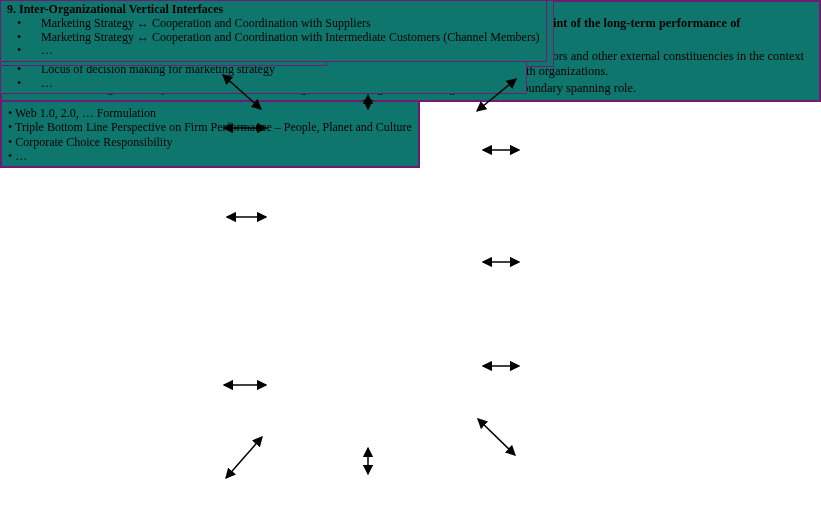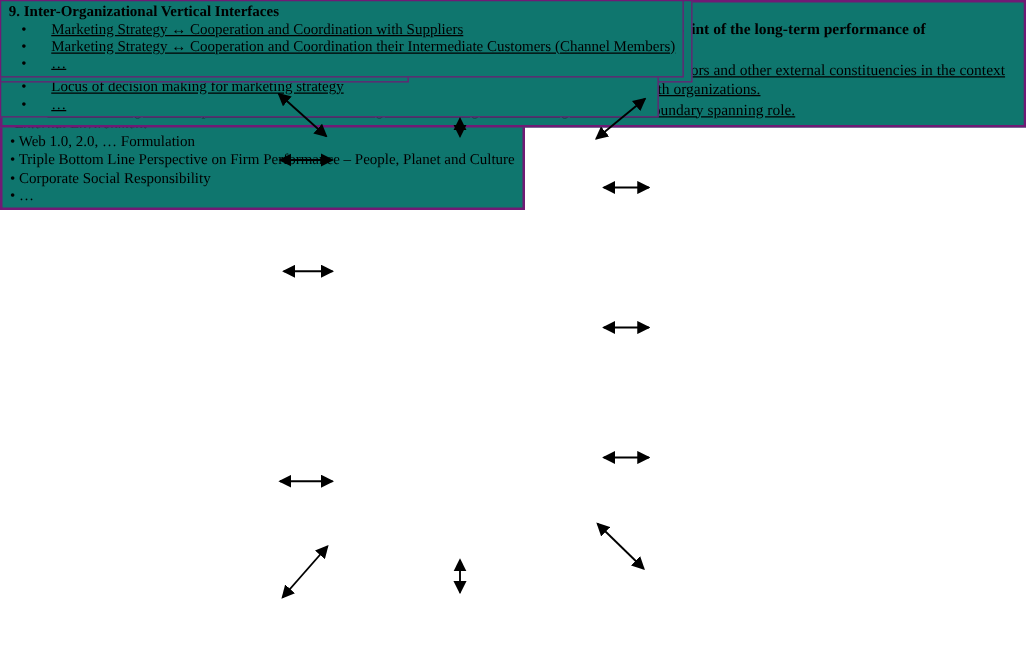--- a/index.html
+++ b/index.html
@@ -8,21 +8,21 @@
     font-family:"Liberation Serif","DejaVu Serif",serif;
     color:#000; overflow:hidden;
   }
   .box {
     position:absolute; box-sizing:border-box; background:#0f766e;
     border:1px solid #701a75; padding:3px 6px; font-size:12px; line-height:1.2;
   }
   .thick { border-width:2px; }
   .title { font-weight:bold; }
   .it { font-style:italic; }
-  ul { margin:0; padding:0; list-style:none;text-decoration:underline; }
+  ul { margin:0; padding:0; list-style:none; }
   li { position:relative; }
   .ul-wide li { padding-left:38px; }
   .ul-wide li::before { content:"•"; position:absolute; left:12px; }
   .ul-narrow li { padding-left:20px; }
   .ul-narrow li::before { content:"•"; position:absolute; left:4px; }
   .ul-mid li { padding-left:30px; }
   .ul-mid li::before { content:"•"; position:absolute; left:8px; }
   .ul-right li { padding-left:34px; }
   .ul-right li::before { content:"•"; position:absolute; left:10px; }
   .plain-item::before { content:"• "; }
@@ -71,21 +71,21 @@
   <div class="box b5 thick">
     <div class="title">5. Marketing Strategy Environment</div>
     <div class="it">Internal Organizational Environment</div>
     <div class="plain-item">Market Orientation</div>
     <div class="plain-item">Organizational Culture and Climate</div>
     <div class="plain-item">Organizational Learning</div>
     <div class="plain-item">Market and Marketing Knowledge Management</div>
     <div class="it ext-indent">External Environment</div>
     <div class="plain-item">Web 1.0, 2.0, … Formulation</div>
     <div class="plain-item">Triple Bottom Line Perspective on Firm Performance – People, Planet and Culture</div>
-    <div class="plain-item">Corporate Social Responsibility</div>
+    <div class="plain-item">Corporate Choice Responsibility</div>
     <div class="plain-item">…</div>
   </div>
 
   <div class="box b6">
     <div class="title"><span>6. Marketing Strategy Process</span><sup>5</sup></div>
     <div>Strategy Formulation Process →</div>
     <div>Strategy Content →</div>
     <div>Strategy Implementation</div>
   </div>
 
@@ -157,21 +157,21 @@
       <li>Strategic Marketing Alliances</li>
       <li>Multi-point (multi-market and multi-product) competition</li>
       <li>…</li>
     </ul>
   </div>
 
   <div class="box b9">
     <div class="title">9. Inter-Organizational Vertical Interfaces</div>
     <ul class="ul-right">
       <li>Marketing Strategy ↔ Cooperation and Coordination with Suppliers</li>
-      <li>Marketing Strategy ↔ Cooperation and Coordination their Intermediate Customers (Channel Members)</li>
+      <li>Marketing Strategy ↔ Cooperation and Coordination with Intermediate Customers (Channel Members)</li>
       <li>…</li>
     </ul>
   </div>
 
   <svg class="connectors" width="821" height="517">
     <defs>
       <marker id="arr" viewBox="0 0 8 8" refX="7" refY="4" markerWidth="7" markerHeight="7" orient="auto-start-reverse">
         <path d="M0,0 L8,4 L0,8 z" fill="#000"></path>
       </marker>
     </defs>

